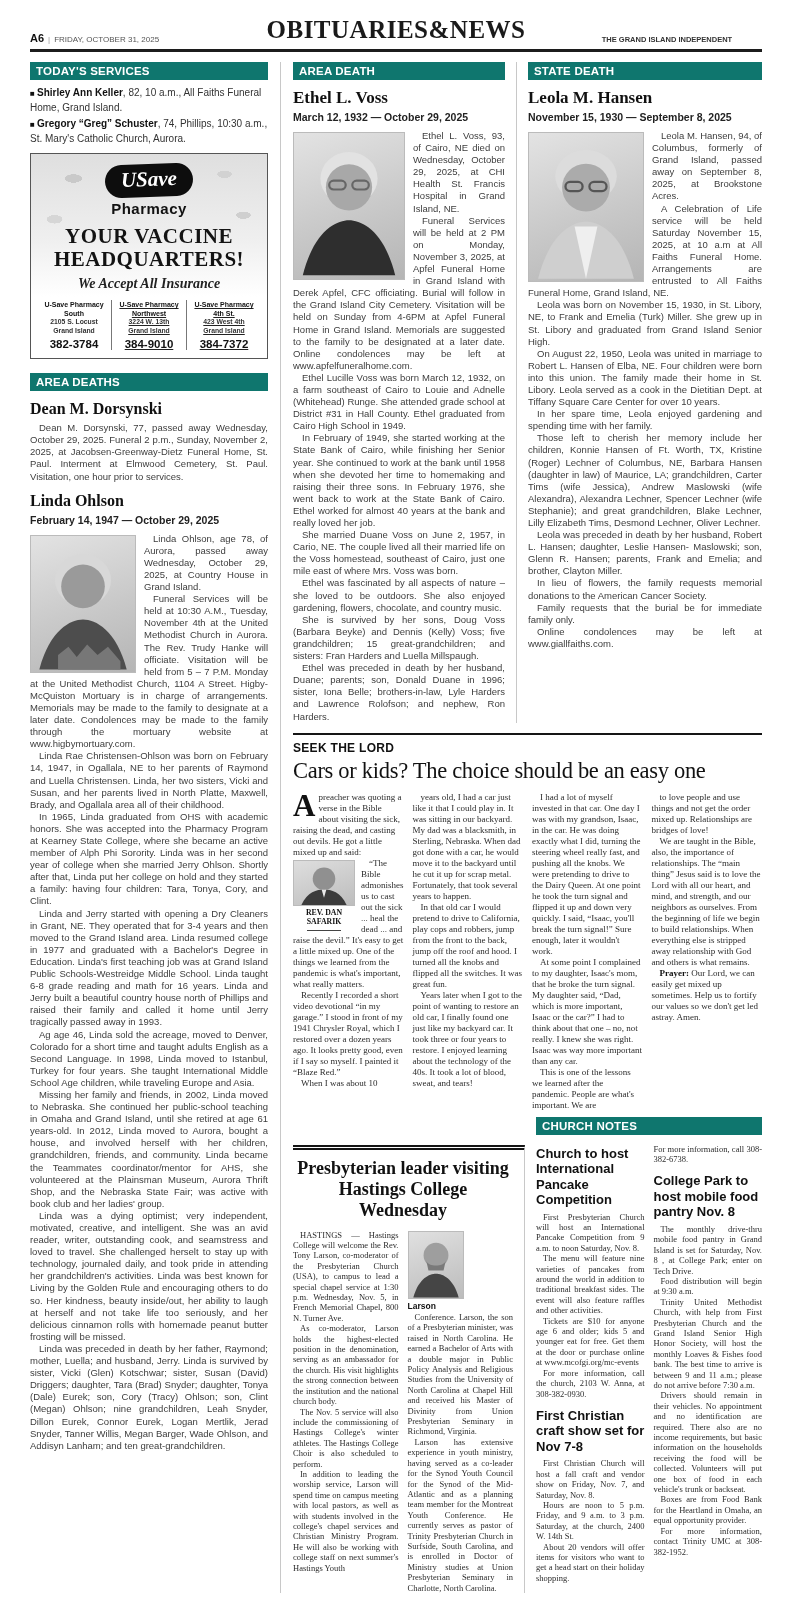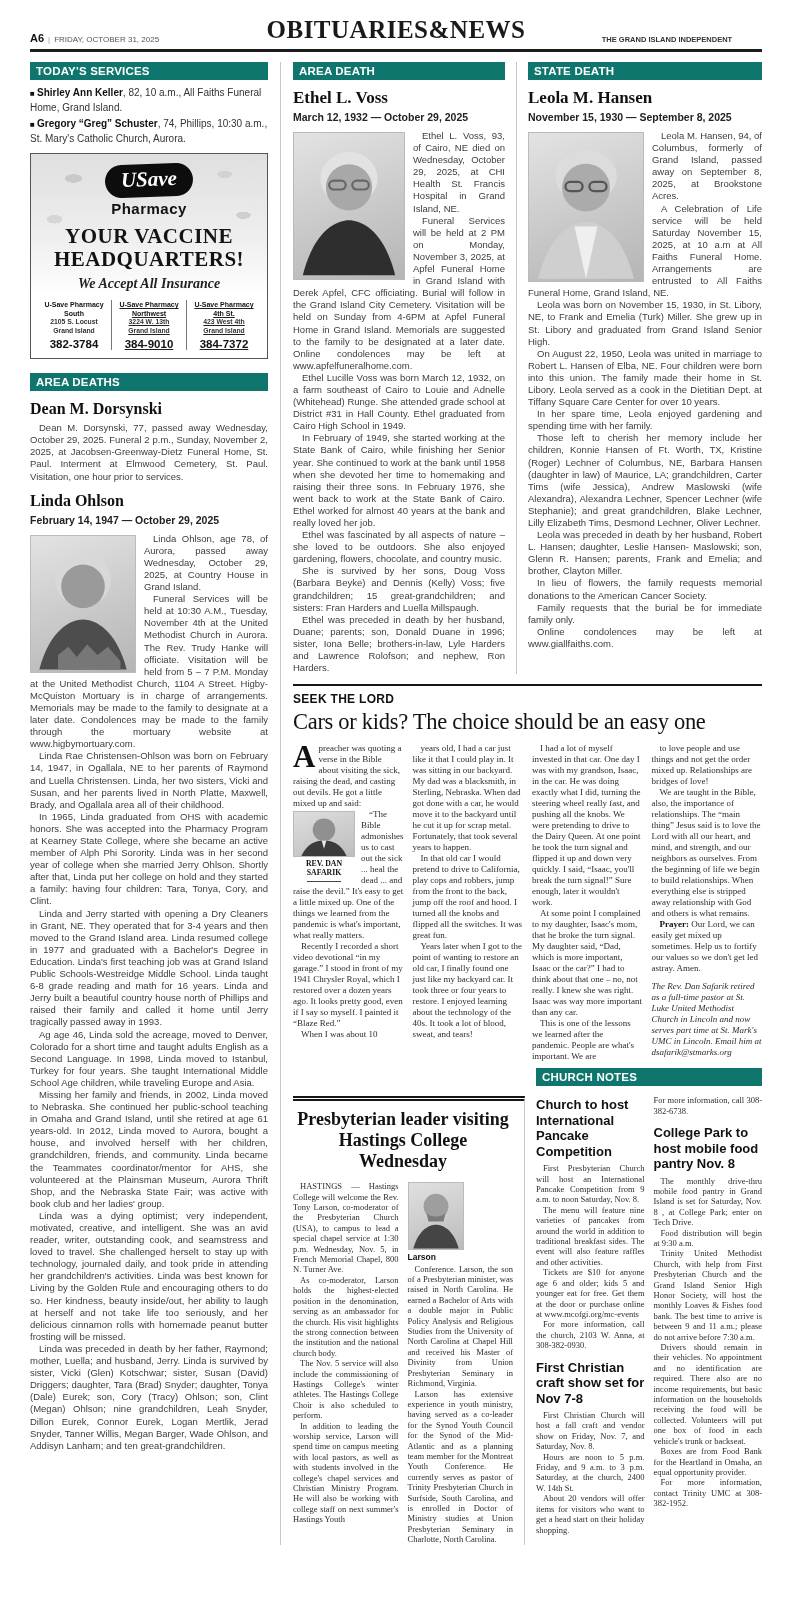--- a/index.html
+++ b/index.html
@@ -211,20 +211,21 @@
                   <rect x="32" y="40" width="15" height="8" rx="4" fill="none" stroke="#666" stroke-width="2"></rect>
                   <rect x="53" y="40" width="15" height="8" rx="4" fill="none" stroke="#666" stroke-width="2"></rect>
                   <path d="M8 126 C18 86 38 76 50 76 C62 76 82 86 92 126 Z" fill="#2e2e2e"></path>
                 </svg>
               </div>
               <div class="obit-paras" style="font-size:9.3px;line-height:11.9px;">
                   <p>Ethel L. Voss, 93, of Cairo, NE died on Wednesday, October 29, 2025, at CHI Health St. Francis Hospital in Grand Island, NE.</p>
                   <p>Funeral Services will be held at 2 PM on Monday, November 3, 2025, at Apfel Funeral Home in Grand Island with Derek Apfel, CFC officiating. Burial will follow in the Grand Island City Cemetery. Visitation will be held on Sunday from 4-6PM at Apfel Funeral Home in Grand Island. Memorials are suggested to the family to be designated at a later date. Online condolences may be left at www.apfelfuneralhome.com.</p>
                   <p>Ethel Lucille Voss was born March 12, 1932, on a farm southeast of Cairo to Louie and Adnelle (Whitehead) Runge. She attended grade school at District #31 in Hall County. Ethel graduated from Cairo High School in 1949.</p>
                   <p>In February of 1949, she started working at the State Bank of Cairo, while finishing her Senior year. She continued to work at the bank until 1958 when she devoted her time to homemaking and raising their three sons. In February 1976, she went back to work at the State Bank of Cairo. Ethel worked for almost 40 years at the bank and really loved her job.</p>
+                  <p>She married Duane Voss on June 2, 1957, in Cario, NE. The couple lived all their married life on the Voss homestead, southeast of Cairo, just one mile east of where Mrs. Voss was born.</p>
                   <p>Ethel was fascinated by all aspects of nature – she loved to be outdoors. She also enjoyed gardening, flowers, chocolate, and country music.</p>
                   <p>She is survived by her sons, Doug Voss (Barbara Beyke) and Dennis (Kelly) Voss; five grandchildren; 15 great-grandchildren; and sisters: Fran Harders and Luella Millspaugh.</p>
                   <p>Ethel was preceded in death by her husband, Duane; parents; son, Donald Duane in 1996; sister, Iona Belle; brothers-in-law, Lyle Harders and Lawrence Rolofson; and nephew, Ron Harders.</p>
                 </div>
             </div>
           </div>
 
           <div class="obit-right">
             <div class="bar">STATE DEATH</div>
             <div class="obit-name" style="font-size:17px;">Leola M. Hansen</div>
@@ -288,21 +289,20 @@
                 <p>I had a lot of myself invested in that car. One day I was with my grandson, Isaac, in the car. He was doing exactly what I did, turning the steering wheel really fast, and pushing all the knobs. We were pretending to drive to the Dairy Queen. At one point he took the turn signal and flipped it up and down very quickly. I said, “Isaac, you'll break the turn signal!” Sure enough, later it wouldn't work.</p>
                 <p>At some point I complained to my daughter, Isaac's mom, that he broke the turn signal. My daughter said, “Dad, which is more important, Isaac or the car?” I had to think about that one – no, not really. I knew she was right. Isaac was way more important than any car.</p>
                 <p>This is one of the lessons we learned after the pandemic. People are what's important. We are</p>
               </div>
             <div class="stl-col">
               <div>
                   <p>to love people and use things and not get the order mixed up. Relationships are bridges of love!</p>
                   <p>We are taught in the Bible, also, the importance of relationships. The “main thing” Jesus said is to love the Lord with all our heart, and mind, and strength, and our neighbors as ourselves. From the beginning of life we begin to build relationships. When everything else is stripped away relationship with God and others is what remains.</p>
                 </div>
               <p class="stl-prayer"><b>Prayer:</b> <span>Our Lord, we can easily get mixed up sometimes. Help us to fortify our values so we don't get led astray. Amen.</span></p>
-              <p class="stl-bio">The Rev. Dan Safarik retired as a full-time pastor at St. Luke United Methodist Church in Lincoln and now serves part time at St. Mark's UMC in Lincoln. Email him at dsafarik@stmarks.org</p>
             </div>
           </div>
         </div>
 
         <div class="bottom-row">
 
           <div class="presby">
             <div class="presby-head">Presbyterian leader visiting Hastings College Wednesday</div>
             <div class="news-cols">
               <div class="news-col">

